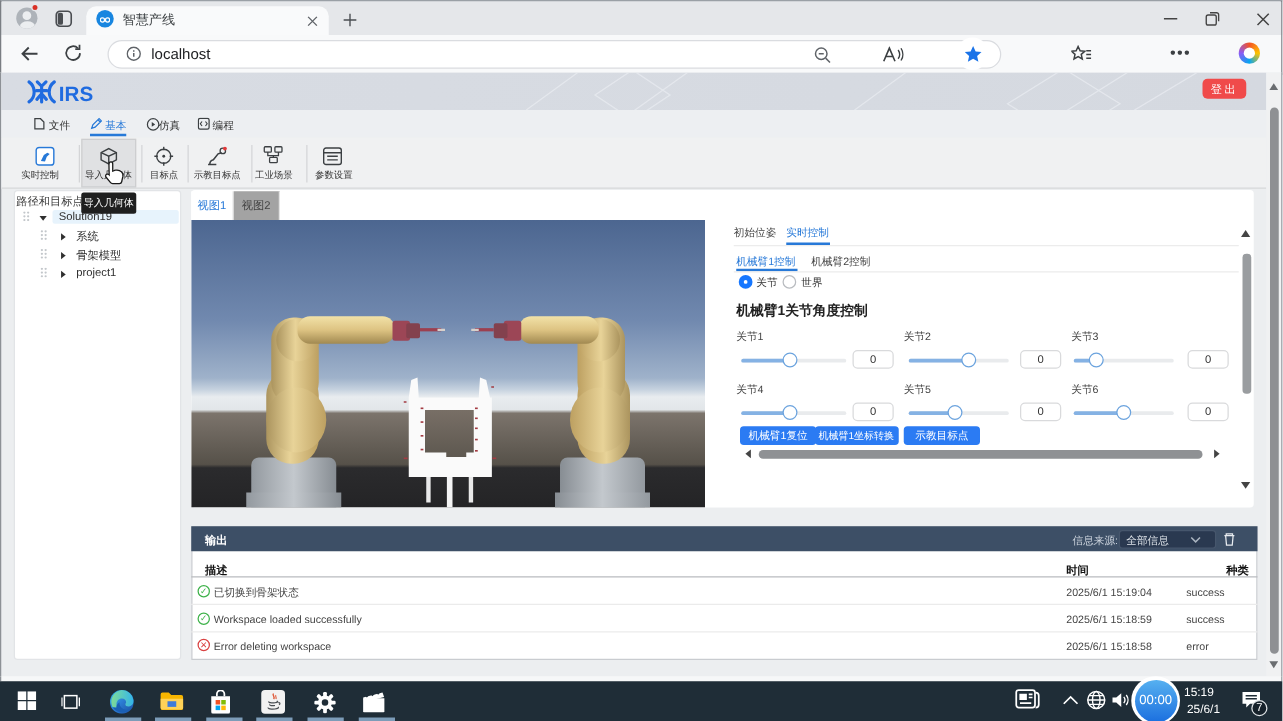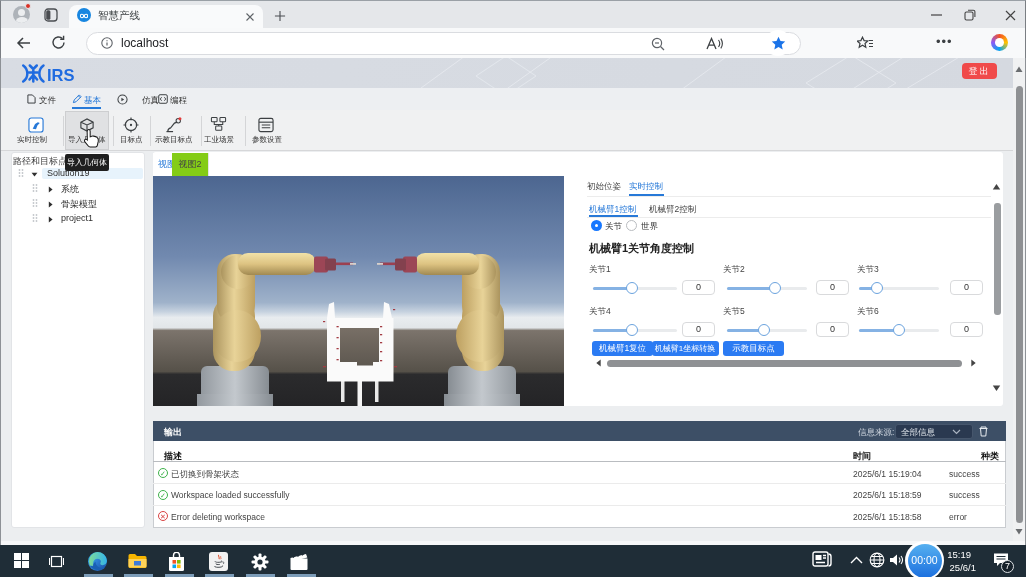--- a/index.html
+++ b/index.html
@@ -108,21 +108,21 @@
   <div class="lbl" style="left:38px;top:37px;font-size:8.5px;color:#333">文件</div>
   <svg class="ab" style="left:71px;top:36px" width="10" height="10" viewBox="0 0 11 11">
       <path d="M1.5 9.5l1-3 5.5-5.5 2 2L4.5 8.5zM7 2l2 2" fill="none" stroke="#2779d8" stroke-width="1.1"></path>
     </svg>
   <div class="lbl" style="left:83px;top:37px;font-size:8.5px;color:#2779d8">基本</div>
   <div class="ab" style="left:71px;top:49px;width:29px;height:2px;background:#2779d8"></div>
   <svg class="ab" style="left:116px;top:36px" width="11" height="11" viewBox="0 0 12 12">
       <circle cx="6" cy="6" r="5" fill="none" stroke="#3c4043" stroke-width="1.1"></circle>
       <path d="M4.8 4l3 2-3 2z" fill="#3c4043"></path>
     </svg>
-  <div class="lbl" style="left:141px;top:37px;font-size:8.5px;color:#333">仿真</div>
+  <div class="lbl" style="left:126px;top:37px;font-size:8.5px;color:#333">仿真</div>
   <svg class="ab" style="left:157px;top:36px" width="10" height="10" viewBox="0 0 11 11">
       <rect x="0.8" y="0.8" width="9.4" height="9.4" rx="1.5" fill="none" stroke="#3c4043" stroke-width="1.1"></rect>
       <path d="M4 3.5L2.5 5.5L4 7.5M7 3.5L8.5 5.5L7 7.5" fill="none" stroke="#3c4043" stroke-width="1"></path>
     </svg>
   <div class="lbl" style="left:169px;top:37px;font-size:8.5px;color:#333">编程</div>
 
   <div class="ab" style="left:0;top:52px;width:1012px;height:41px;background:#f0f1f2;border-bottom:1px solid #d6d7d9"></div>
   <div class="ab" style="left:64px;top:53px;width:44px;height:39px;background:#e0e1e3;border:1px solid #cdced0"></div>
   <div class="ab" style="left:62px;top:58px;width:1px;height:30px;background:#d4d5d7"></div>
   <div class="ab" style="left:112px;top:58px;width:1px;height:30px;background:#d4d5d7"></div>
@@ -236,21 +236,21 @@
         <circle cx="4.5" cy="7" r="0.9"></circle>
       </g>
     </svg>
   <svg class="ab" style="left:47px;top:157.5px" width="5" height="7" viewBox="0 0 6 8">
       <path d="M1 0.5v7L5.5 4z" fill="#2f2f2f"></path>
     </svg>
   <div class="lbl" style="left:60px;top:155px;font-size:9px;color:#2f2f2f">project1</div>
 
   <div class="ab" style="left:152px;top:94px;width:850px;height:254px;background:#fff;border-radius:3px"></div>
   <div class="ab" style="left:152px;top:95px;width:34px;height:23px;background:#fff;border-right:1px solid #e4e4e4;color:#2779d8;font-size:9px;text-align:center;line-height:23px">视图1</div>
-  <div class="ab" style="left:171px;top:95px;width:37px;height:23px;background:#84cc16;border-right:1px solid #e4e4e4;color:#444;font-size:9px;text-align:center;line-height:23px">视图2</div>
+  <div class="ab" style="left:186px;top:95px;width:37px;height:23px;background:#a3a3a3;border-right:1px solid #e4e4e4;color:#444;font-size:9px;text-align:center;line-height:23px">视图2</div>
 
   <svg class="ab" style="left:152px;top:118px" width="411" height="230" viewBox="0 0 411 230">
     <defs>
       <linearGradient id="sky" x1="0" y1="0" x2="0" y2="1">
         <stop offset="0" stop-color="#4c6690"></stop>
         <stop offset="0.35" stop-color="#7189af"></stop>
         <stop offset="0.55" stop-color="#9fb2ca"></stop>
         <stop offset="0.59" stop-color="#c6d2df"></stop>
         <stop offset="0.615" stop-color="#e8ecef"></stop>
         <stop offset="0.66" stop-color="#e2e6e9"></stop>

